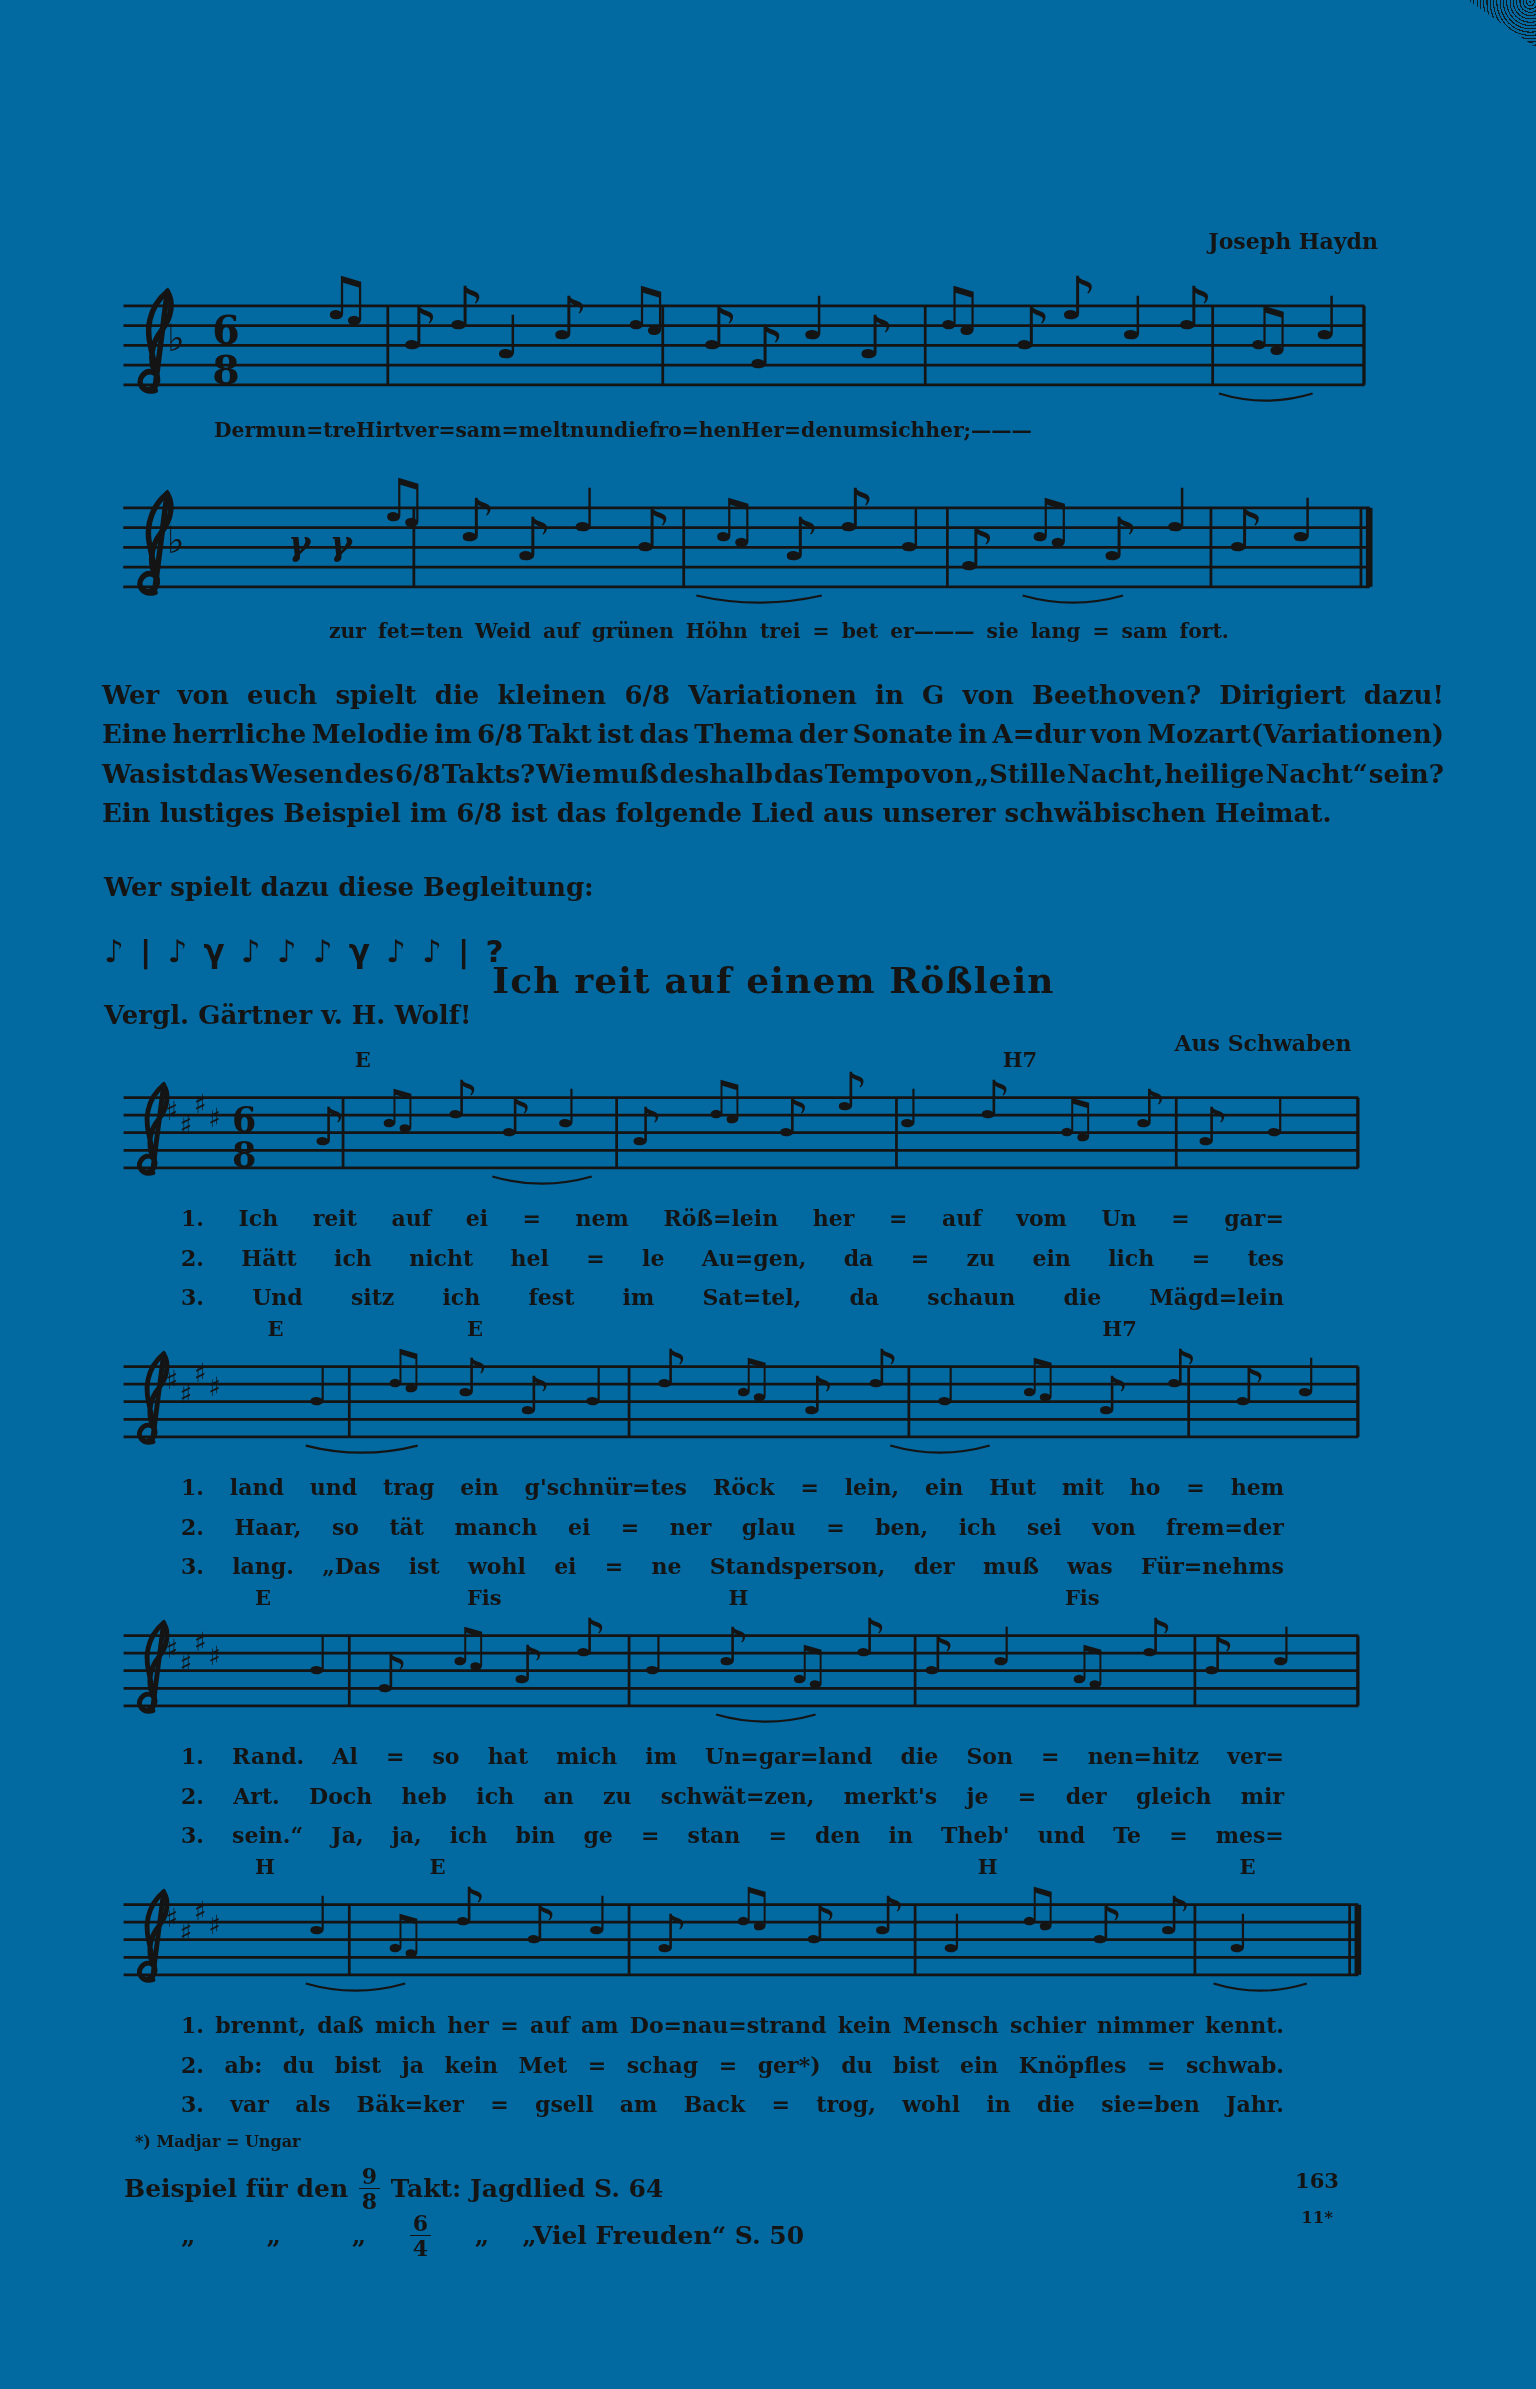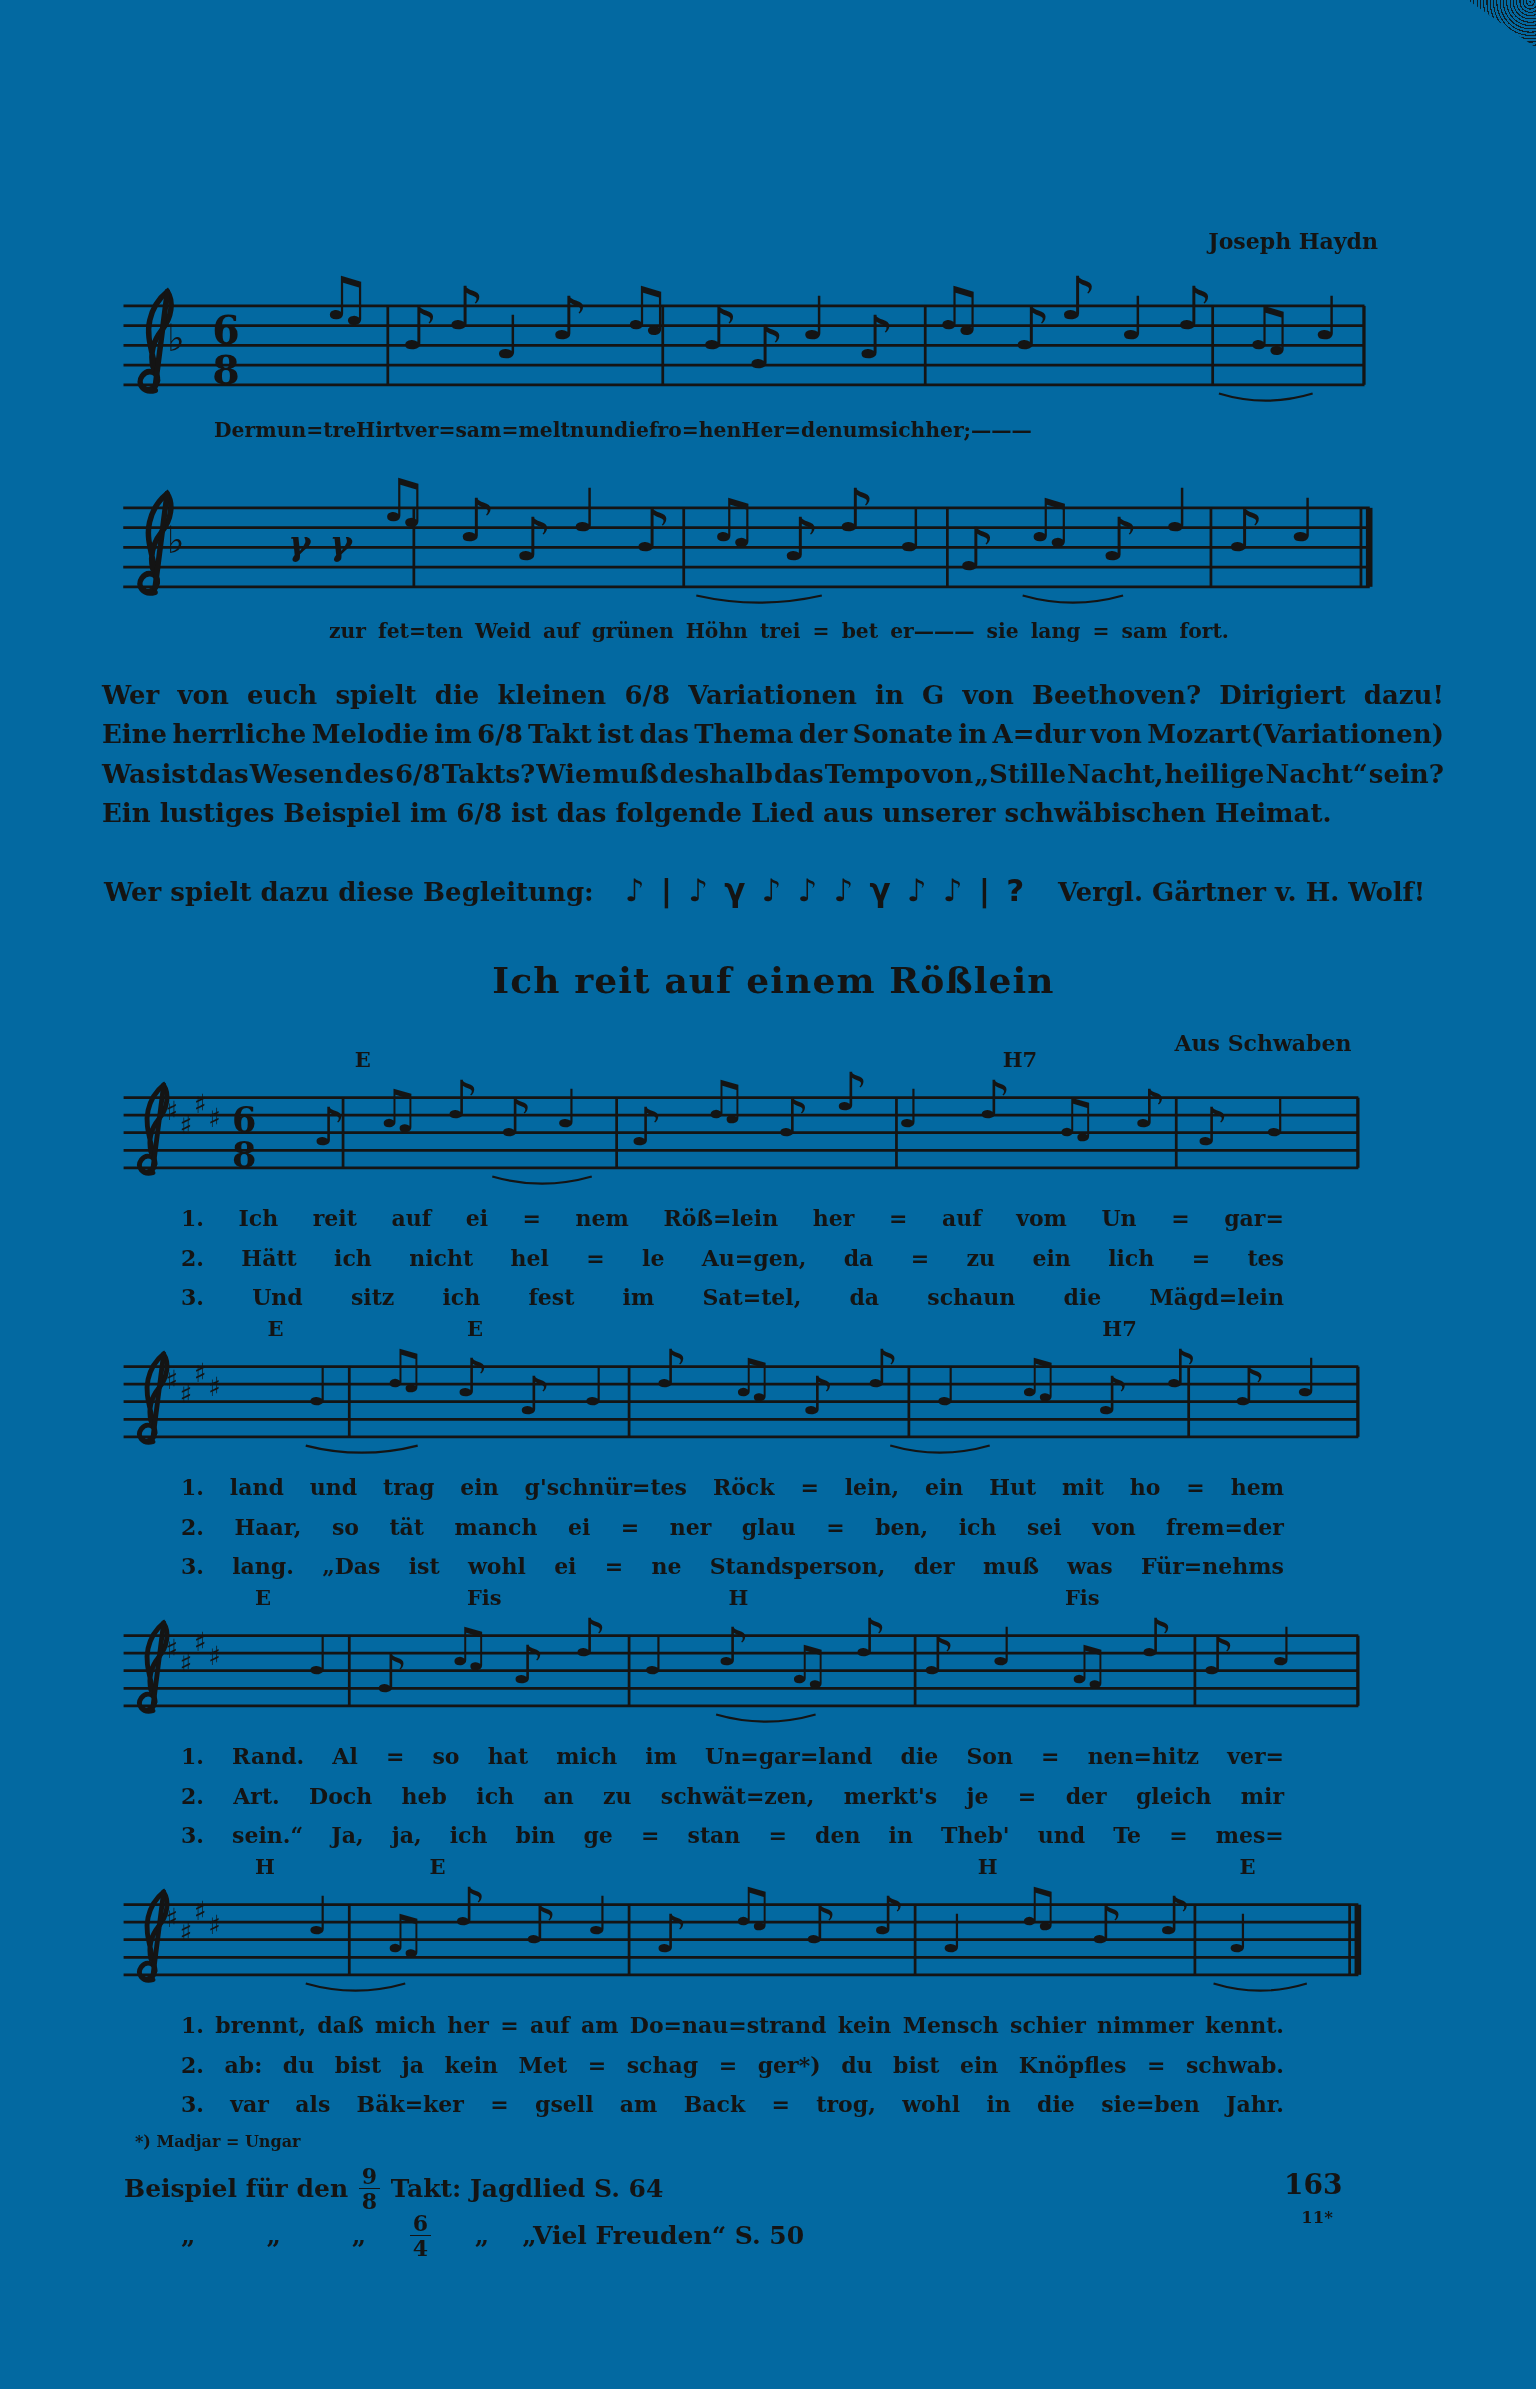--- a/index.html
+++ b/index.html
@@ -7,21 +7,21 @@
   .abs{position:absolute;}
   .fraktur{font-family:"DejaVu Serif",serif;font-weight:700;color:#141414;}
   .spread{display:flex;justify-content:space-between;white-space:nowrap;}
   .lyr{font-family:"DejaVu Serif",serif;font-weight:700;font-size:20.3px;}
   .verse{font-family:"DejaVu Serif",serif;font-weight:700;font-size:22px;}
   .para-line{font-family:"DejaVu Serif",serif;font-weight:700;font-size:26px;}
   .chords{position:absolute;height:25px;}
   .chord{position:absolute;font-family:"DejaVu Serif",serif;font-weight:700;font-size:21px;}
   svg.staff{position:absolute;overflow:visible;}
   .title{font-family:"DejaVu Serif",serif;font-weight:700;font-size:36px;letter-spacing:1.1px;text-align:center;}
-  .accomp{display:flex;align-items:baseline;gap:31px;}
+  .accomp{display:flex;align-items:baseline;gap:31px;flex-direction:column;}
   .accomp .prompt,.accomp .ref{font-family:"DejaVu Serif",serif;font-weight:700;font-size:26px;}
   .accomp .notes{font-family:"DejaVu Sans",sans-serif;font-weight:700;font-size:31px;letter-spacing:2.7px;}
   .frac{display:inline-flex;flex-direction:column;align-items:center;line-height:1;
         font-family:"DejaVu Serif",serif;font-weight:700;font-size:22px;}
   .frac .num{border-bottom:1.6px solid #141414;padding:0 2.7px 1.1px 2.7px;}
   .frac .den{padding-top:1.1px;}
   .exline{display:flex;align-items:center;gap:11px;font-family:"DejaVu Serif",serif;font-weight:700;font-size:25px;}
   .smudge{position:absolute;top:0;right:0;width:165px;height:93px;opacity:.85;
     background:repeating-radial-gradient(circle at 96% 2%, #111 0 1.1px, transparent 1.1px 3.3px);
     clip-path:polygon(58% 0,100% 0,100% 52%);}
@@ -598,17 +598,17 @@
     <span style="margin-left:60px">„</span>
     <span style="margin-left:60px;margin-right:33px">„</span>
     <span class="frac">
       <span class="num">6</span>
       <span class="den">4</span>
     </span>
     <span style="margin-left:33px;margin-right:22px">„</span>
     <span>„Viel Freuden“ S. 50</span>
   </div>
 
-  <div class="abs fraktur" style="top:2168px;left:1284px;width:66px;text-align:left;font-size:28px">163</div>
+  <div class="abs fraktur" style="top:2168px;left:1284px;width:66px;text-align:center;font-size:21px">163</div>
   <div class="abs fraktur" style="top:2208px;left:1284px;width:66px;text-align:center;font-size:16.5px">11*</div>
 
 </div>
 
 
 </body></html>

